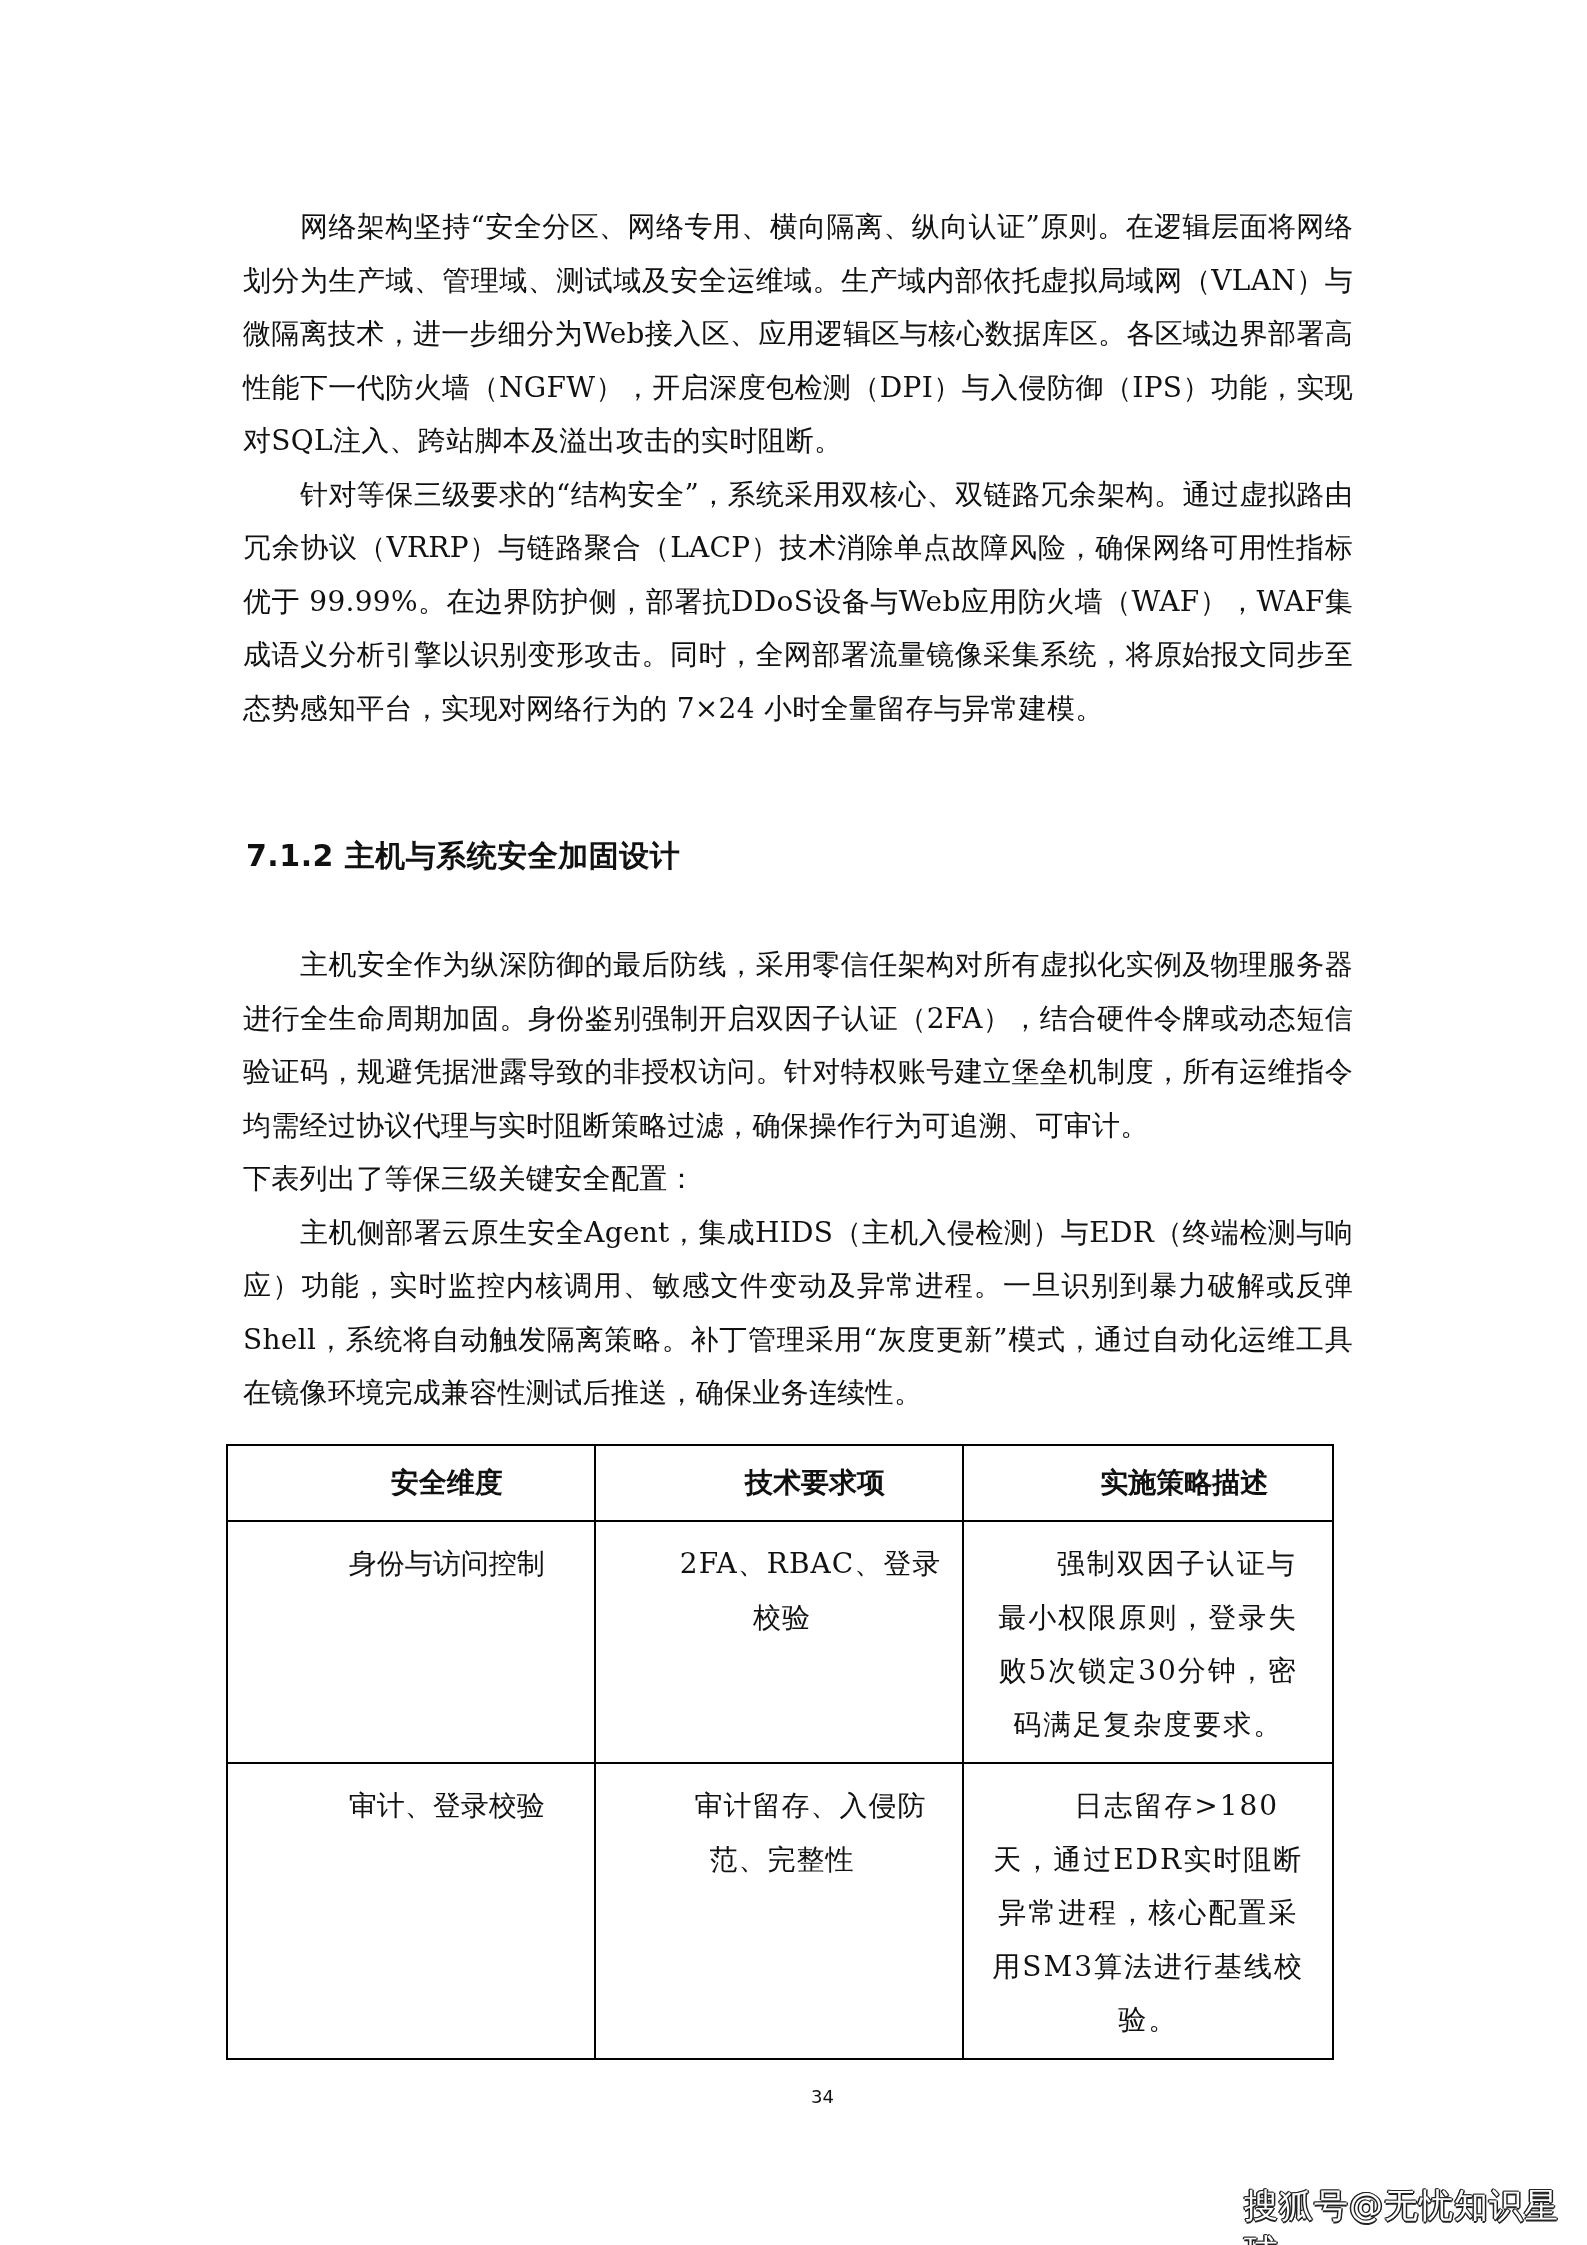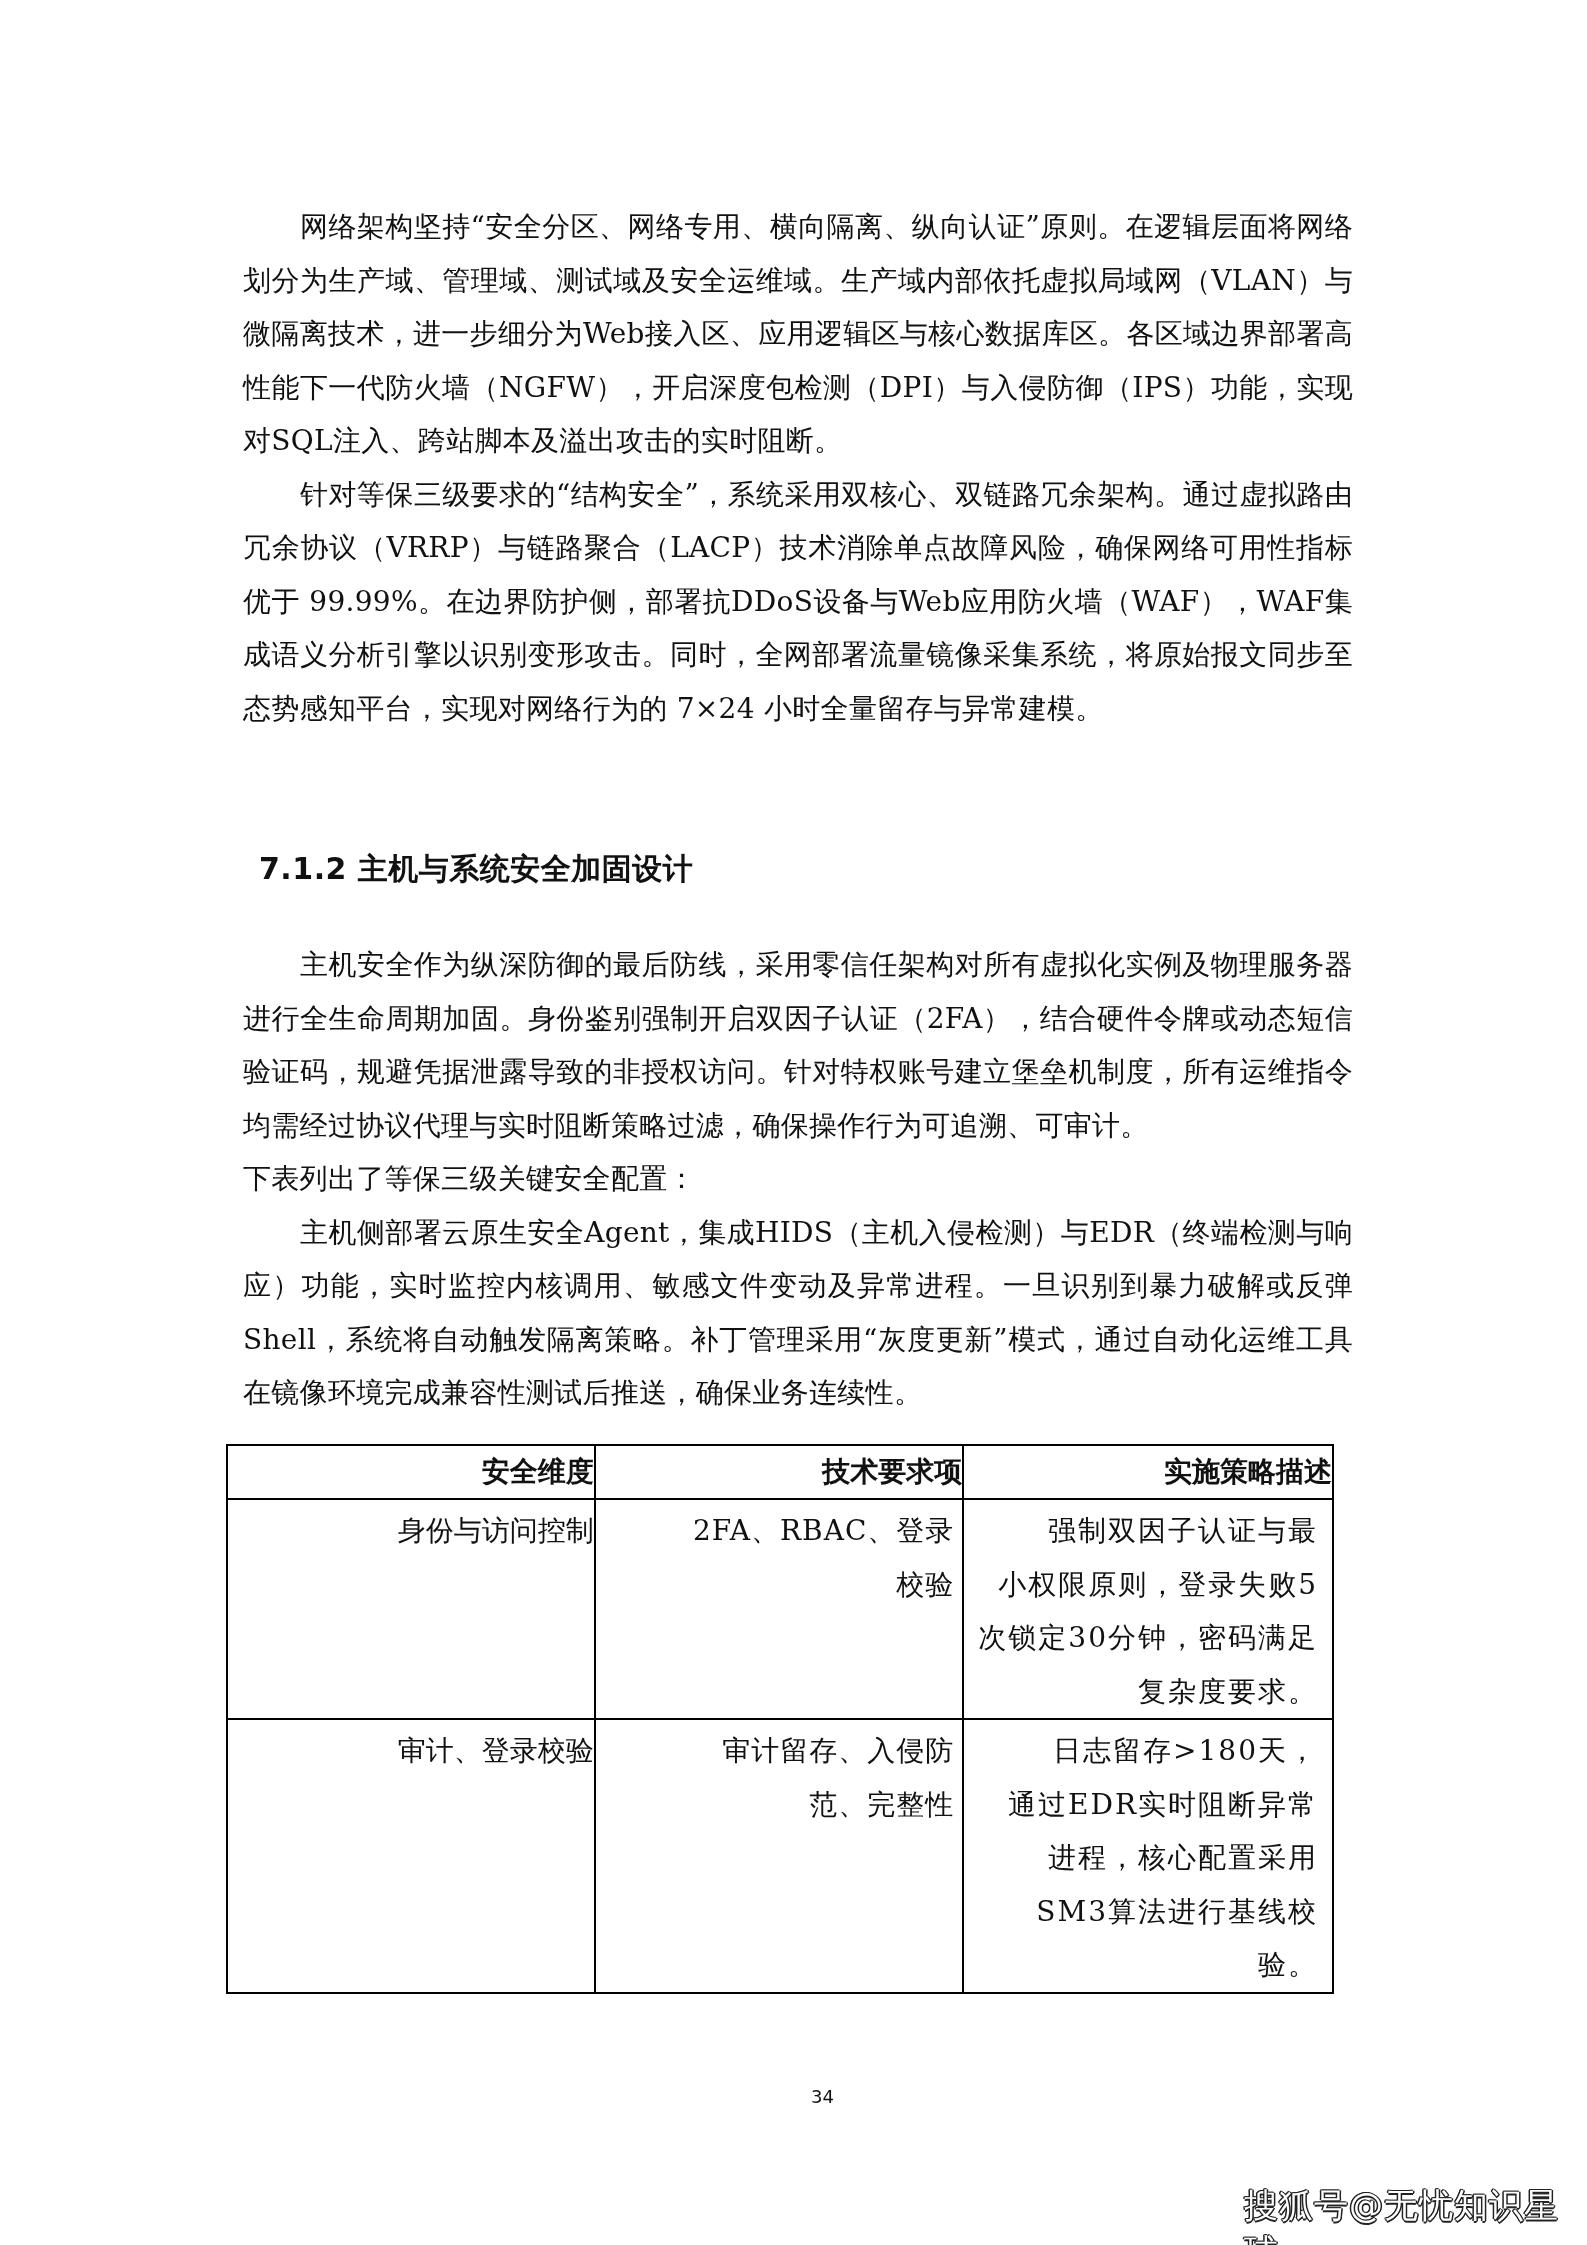--- a/index.html
+++ b/index.html
@@ -4,25 +4,25 @@
   <style>
     html, body { margin:0; padding:0; background:#ffffff; }
     body { width:1587px; height:2245px; position:relative; overflow:hidden;
            font-family:"DejaVu Serif","Liberation Serif",serif; color:#111; }
     .page { position:absolute; left:0; top:0; width:1587px; height:2212px; }
     .body-text { position:absolute; left:243px; width:1110px; font-size:28px;
                  line-height:53.5px; letter-spacing:0.3px; text-align:justify; }
     .p { margin:0; text-indent:57px; }
     .p.noindent { text-indent:0; }
     .heading { position:absolute; left:243px; top:831px; font-family:"DejaVu Sans","Liberation Sans",sans-serif;
-               font-weight:bold; font-size:30px; line-height:44px; margin:16px; letter-spacing:0.5px; }
+               font-weight:bold; font-size:30px; line-height:44px; margin:3px; letter-spacing:0.5px; }
     table.cfg { position:absolute; left:226px; top:1444px; width:1108px; border-collapse:collapse;
                 font-size:28px; table-layout:fixed; }
-    table.cfg td, table.cfg th { border:2.5px solid #000; vertical-align:top; padding:0;
-                line-height:53.5px; text-align:right; font-weight:normal; }
+    table.cfg td, table.cfg th { border:2.5px solid #000; vertical-align:top; padding:11px;
+                line-height:53.5px; text-align:center; font-weight:normal; }
     table.cfg th { height:52px; line-height:52px; font-weight:bold; }
     .c1 { width:367px; } .c2 { width:368px; } .c3 { width:369px; }
     .cell-head { padding-left:72px; display:block; }
     .cell-a { padding-left:72px; display:block; padding-top:4px; }
     .cell-b { padding:4px 8px 0 14px; display:block; text-indent:57px; letter-spacing:1px; }
     .cell-c { padding:4px 14px 0 14px; display:block; text-indent:57px; letter-spacing:2px; }
     .row1 td { height:212px; }
     .row2 td { height:212px; }
     .page-num { position:absolute; left:811px; top:2086px; font-family:"DejaVu Sans","Liberation Sans",sans-serif;
                 font-size:18px; color:#111; }

